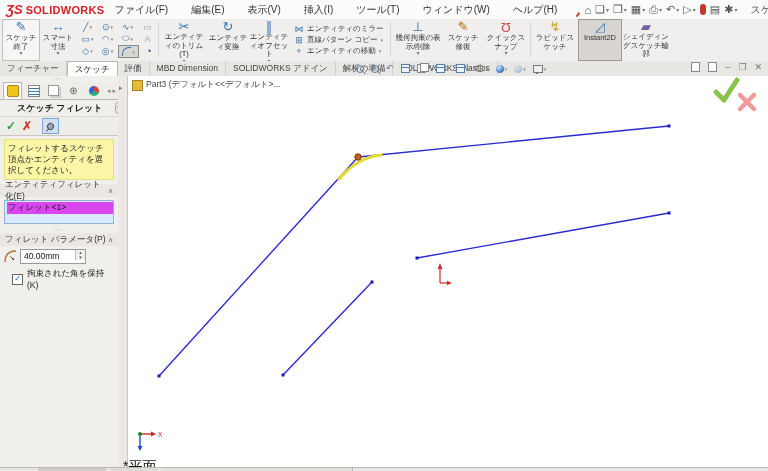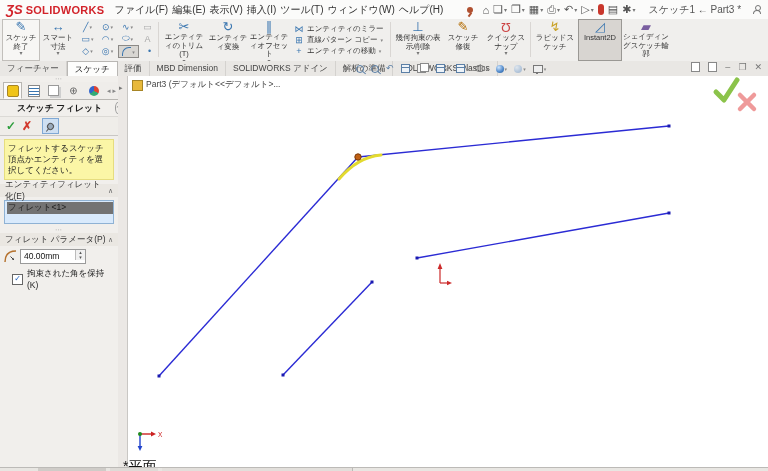--- a/index.html
+++ b/index.html
@@ -4,21 +4,21 @@
 <style>
   html,body{margin:0;padding:0;background:#888;}
   .app{position:relative;width:768px;height:471px;background:#fff;overflow:hidden;
        font-family:"Liberation Sans",sans-serif;color:#222;-webkit-font-smoothing:antialiased;}
   
   .titlebar{position:absolute;left:0;top:0;width:768px;height:19px;background:#fbfbfa;
             border-bottom:1px solid #d8d6d3;display:flex;align-items:center;font-size:10px;}
   .logo{display:flex;align-items:baseline;margin-left:6px;margin-right:10px;white-space:nowrap;}
   .logo .mark{color:#d2232a;font-style:italic;font-weight:bold;font-size:13px;margin-right:3px;}
   .logo .word{color:#d2232a;font-weight:bold;font-size:11px;letter-spacing:.3px;}
-  .menus{display:flex;gap:4px;color:#333;margin-right:22px;white-space:nowrap;}
+  .menus{display:flex;gap:23px;color:#333;margin-right:16px;white-space:nowrap;}
   .menus span{cursor:default;}
   .i-pin{width:6px;height:6px;border-radius:50%;background:#b05030;position:relative;margin:0 8px 0 2px;}
   .i-pin::after{content:"";position:absolute;left:2px;top:5px;width:1.5px;height:5px;background:#b05030;transform:rotate(35deg);}
   .qa{display:flex;align-items:center;gap:2px;color:#555;}
   .qa .qi{display:flex;align-items:center;font-size:11px;padding:0 1px;}
   .qa .dd{font-size:6px;color:#777;margin-left:1px;}
   .traffic{width:6px;height:11px;border-radius:3px;background:#c9372c;display:inline-block;}
   .doctitle{color:#555;font-size:10px;margin:0 8px 0 12px;white-space:nowrap;}
   .i-mag{width:6px;height:6px;border:1.4px solid #5b7block;border:1.4px solid #5b7fa6;border-radius:50%;position:relative;flex:none;}
   .i-mag::after{content:"";position:absolute;width:4px;height:1.4px;background:#5b7fa6;right:-3px;bottom:-1.5px;transform:rotate(40deg);}
@@ -87,21 +87,21 @@
           display:flex;align-items:center;gap:6px;padding-left:6px;}
   .okx{font-size:12px;font-weight:bold;}
   .ok{color:#2e9e3e;} .cancel{color:#d23a2e;}
   .pinbtn{width:15px;height:14px;background:#cfe0f2;border:1px solid #7fa8d4;display:flex;align-items:center;justify-content:center;margin-left:4px;}
   .i-pushpin{width:5px;height:5px;border:1px solid #555;border-radius:50%;background:#9ab;position:relative;transform:rotate(40deg);}
   .i-pushpin::after{content:"";position:absolute;left:1.5px;top:5px;width:1px;height:4px;background:#555;}
   .sech{height:13px;background:#eae7e2;display:flex;align-items:center;padding:0 5px;color:#333;margin-top:4px;}
   .sech .ch{margin-left:auto;color:#666;font-size:7px;}
   .msgbox{margin:3px 4px;background:#fbf6a6;border:1px solid #e6dd7f;padding:3px;line-height:1.3;color:#222;}
   .selbox{margin:3px 4px;height:20px;background:#d9eafc;border:1px solid #8fb2d4;padding:1px 2px;color:#1a1a1a;}
-  .selitem{background:#737373;width:100%;display:block;padding:0 1px;}
+  .selitem{background:#d946ef;width:100%;display:block;padding:0 1px;}
   .paramrow{display:flex;align-items:center;gap:3px;padding:3px 4px 1px 4px;}
   .spin{display:flex;align-items:flex-start;border:1px solid #9a9a9a;background:#fff;height:13px;width:64px;}
   .spin .val{flex:1;padding:1px 3px;font-size:8.5px;color:#111;}
   .spin .arrows{width:9px;border-left:1px solid #bbb;background:#f0f0f0;display:flex;flex-direction:column;
                 align-items:center;justify-content:center;font-size:5px;color:#555;line-height:5px;}
   .chkrow{display:flex;align-items:center;gap:4px;padding:3px 4px 0 12px;}
   .chk{width:9px;height:9px;border:1px solid #666;background:#fff;display:flex;align-items:center;justify-content:center;
        font-size:8px;color:#1d5fbf;line-height:8px;flex:none;}
   .splitter{position:absolute;left:118px;top:0;width:9px;height:391px;background:#ebe8e5;border-right:1px solid #c9c7c4;}
   .splitter .arr{position:absolute;left:1px;top:8px;color:#777;font-size:7px;}

